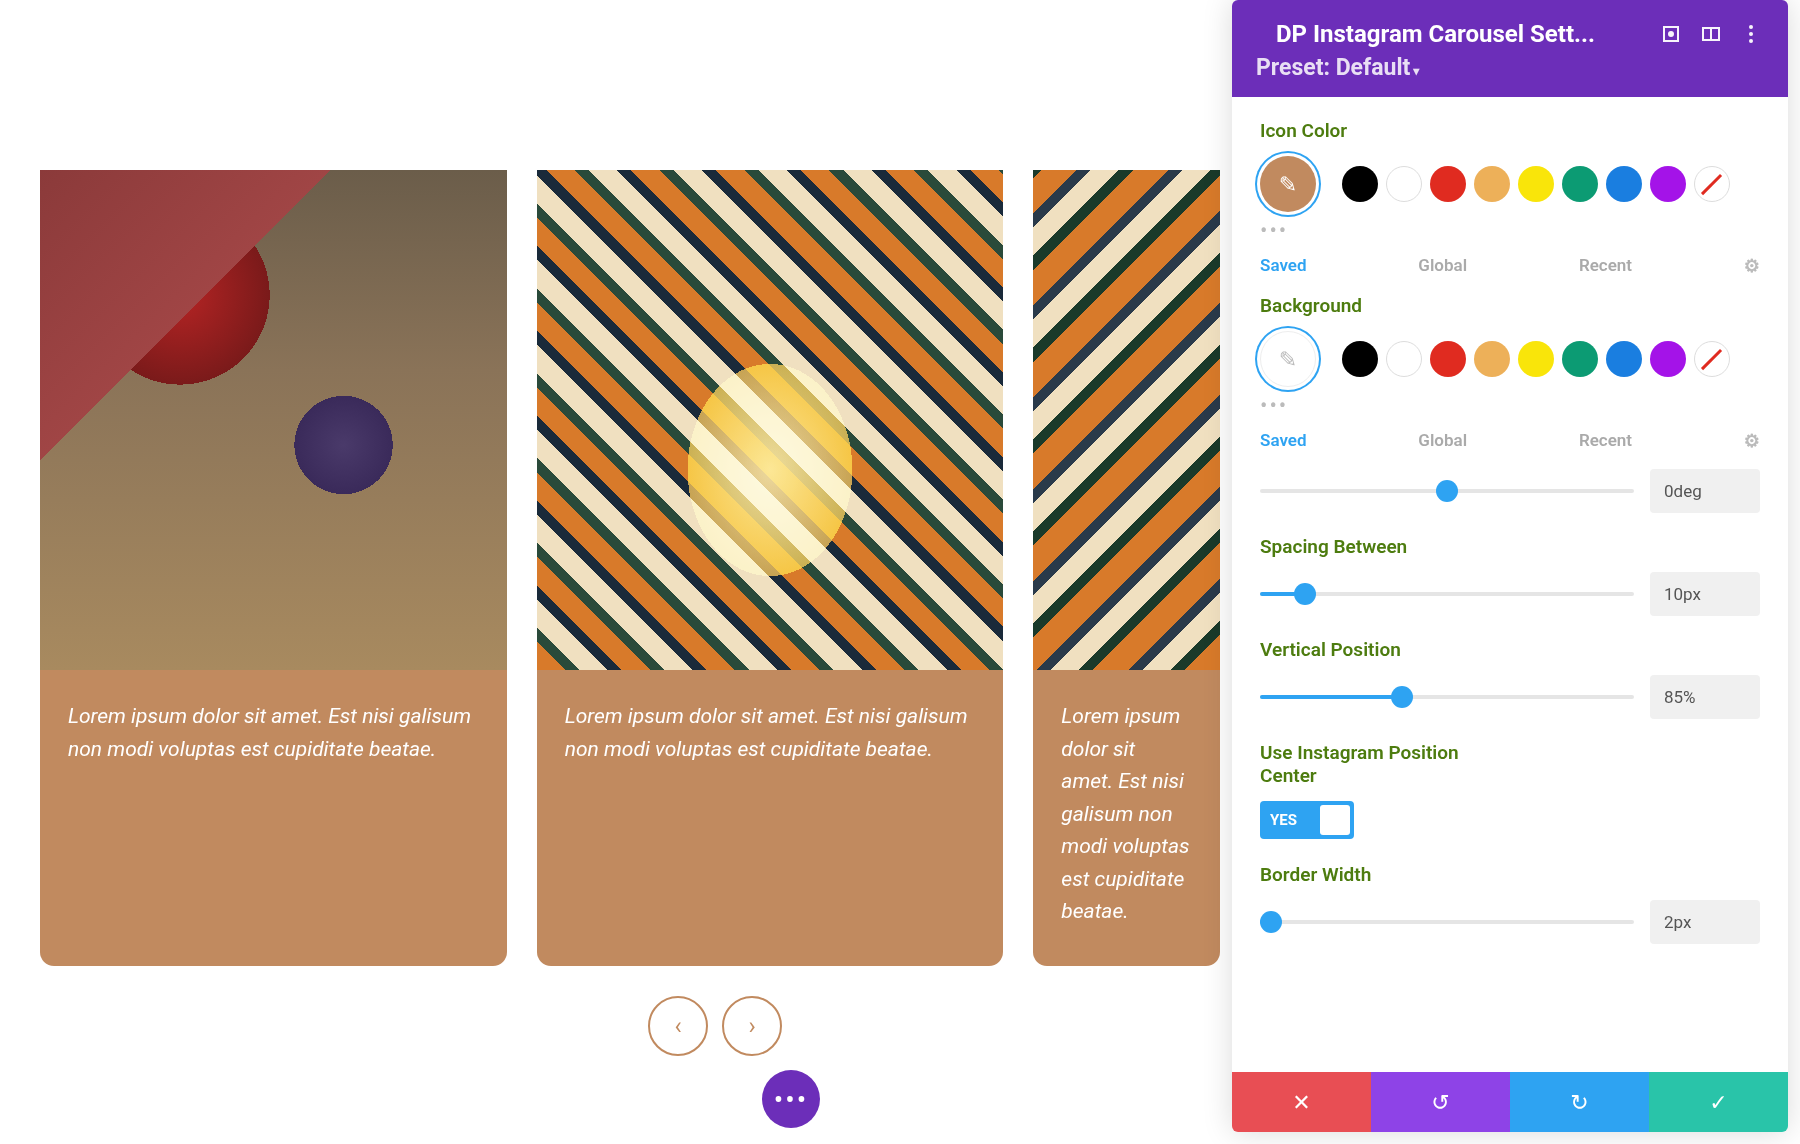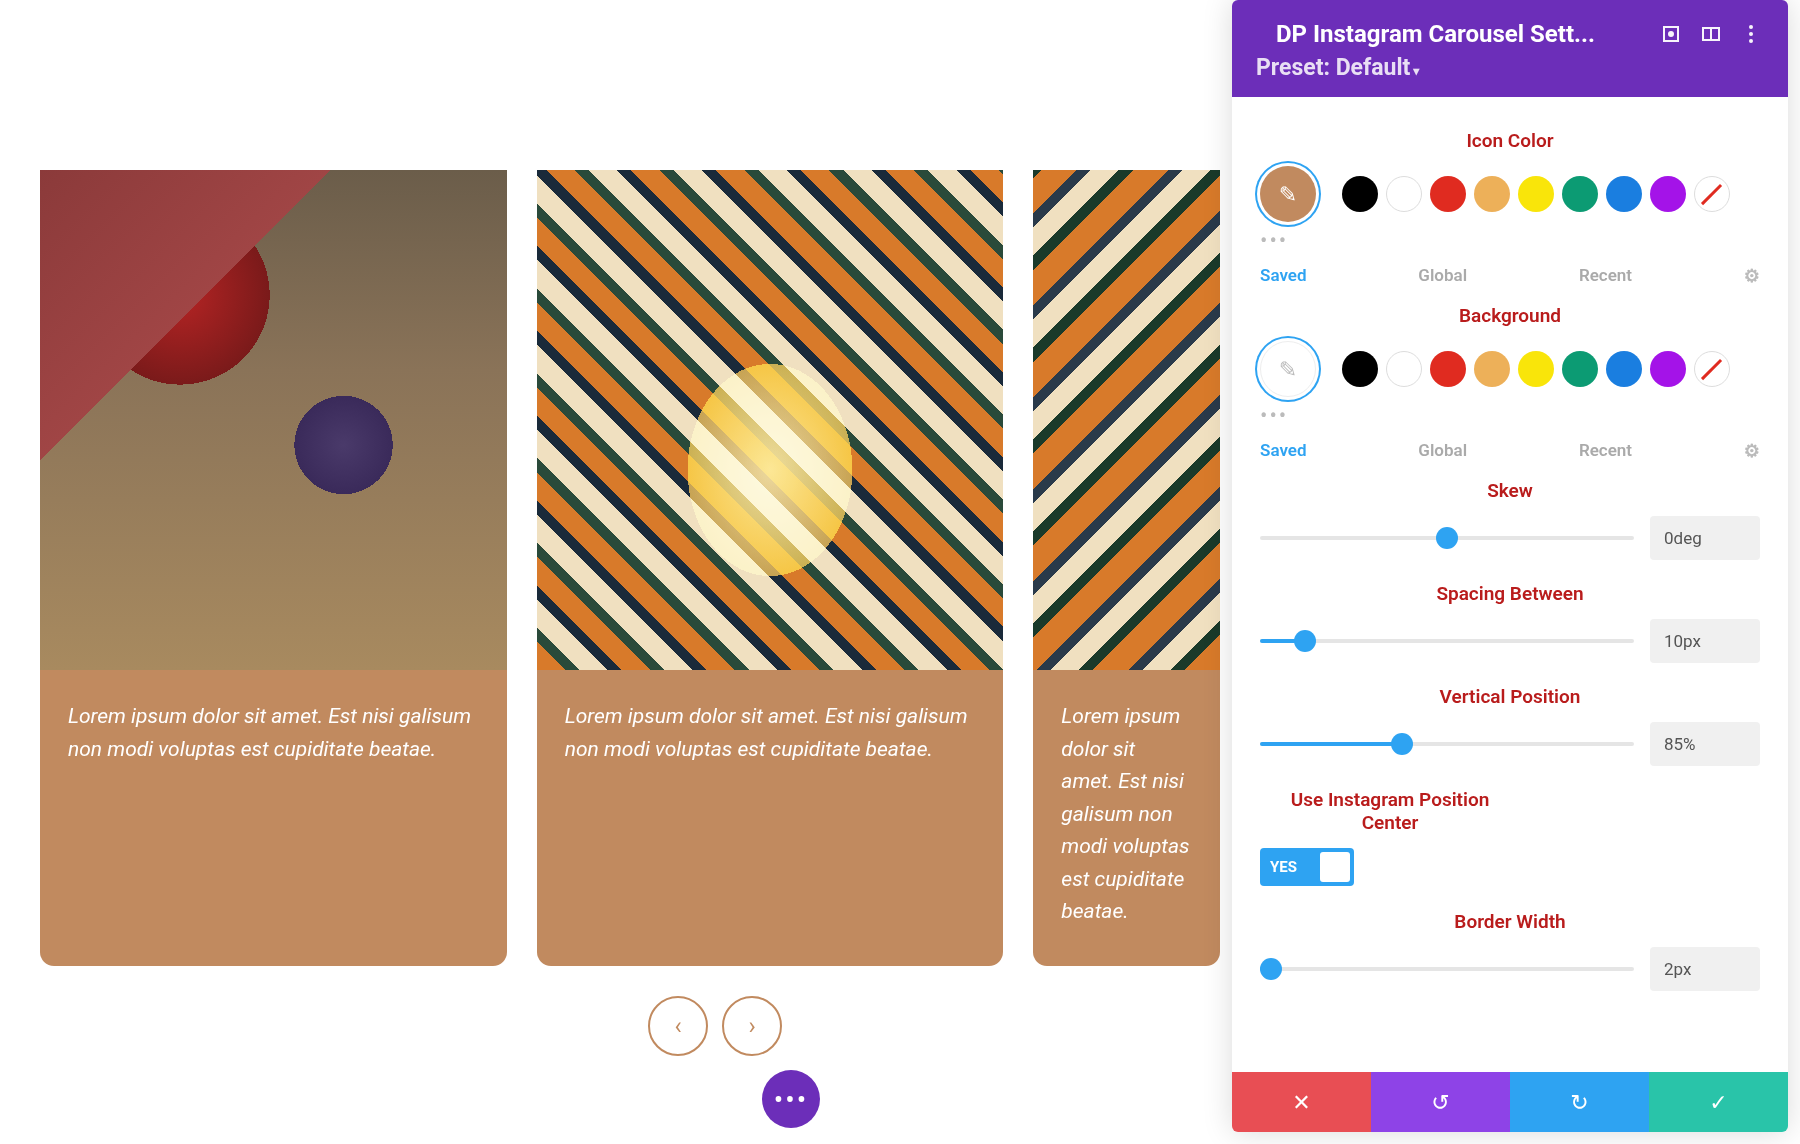--- a/index.html
+++ b/index.html
@@ -32,21 +32,21 @@
 
 .tabs { display: flex; background: #8e43e7; }
 .tab { flex: 0 0 auto; padding: 18px 30px; color: #fff; font-size: 19px; font-weight: 600; cursor: pointer; }
 .tab.active { background: #a259ff; }
 .tab.adv { margin-left: auto; margin-right: 30px; }
 
 .panel-body { flex: 1; overflow-y: auto; padding: 18px 28px 20px; position: relative; }
 .panel-body::-webkit-scrollbar { width: 8px; }
 .panel-body::-webkit-scrollbar-thumb { background: #666; border-radius: 4px; }
 
-.section-label { font-size: 19px; font-weight: 600; color: #b91c1c; margin: 14px 0 14px; text-align: center; }
+.section-label { font-size: 19px; font-weight: 600; color: #4d7c0f; margin: 4px 0 14px; }
 
 .color-row { display: flex; align-items: center; gap: 8px; flex-wrap: nowrap; }
 .swatch-lg { width: 56px; height: 56px; border-radius: 50%; display: flex; align-items: center; justify-content: center; cursor: pointer; position: relative; }
 .swatch-lg.selected { box-shadow: 0 0 0 3px #fff, 0 0 0 5px #2ea3f2; }
 .eyedrop { color: #fff; font-size: 22px; position: absolute; }
 .swatch-sm { width: 36px; height: 36px; border-radius: 50%; cursor: pointer; flex-shrink: 0; }
 .swatch-sm.black { background: #000; }
 .swatch-sm.white { background: #fff; border: 1px solid #ddd; }
 .swatch-sm.red { background: #e02b20; }
 .swatch-sm.orange { background: #edb059; }
@@ -178,21 +178,20 @@
       <div class="swatch-sm none"></div>
     </div>
     <div class="dots3">•••</div>
     <div class="color-tabs">
       <span class="active">Saved</span>
       <span>Global</span>
       <span>Recent</span>
       <span class="gear">⚙</span>
     </div>
 
-    <div class="section-label">Skew</div>
     <div class="slider-row">
       <div class="slider">
           <div class="thumb" style="left:50%"></div>
         </div>
       <div class="val-box">0deg</div>
     </div>
 
     <div class="section-label">Spacing Between</div>
     <div class="slider-row">
       <div class="slider">

